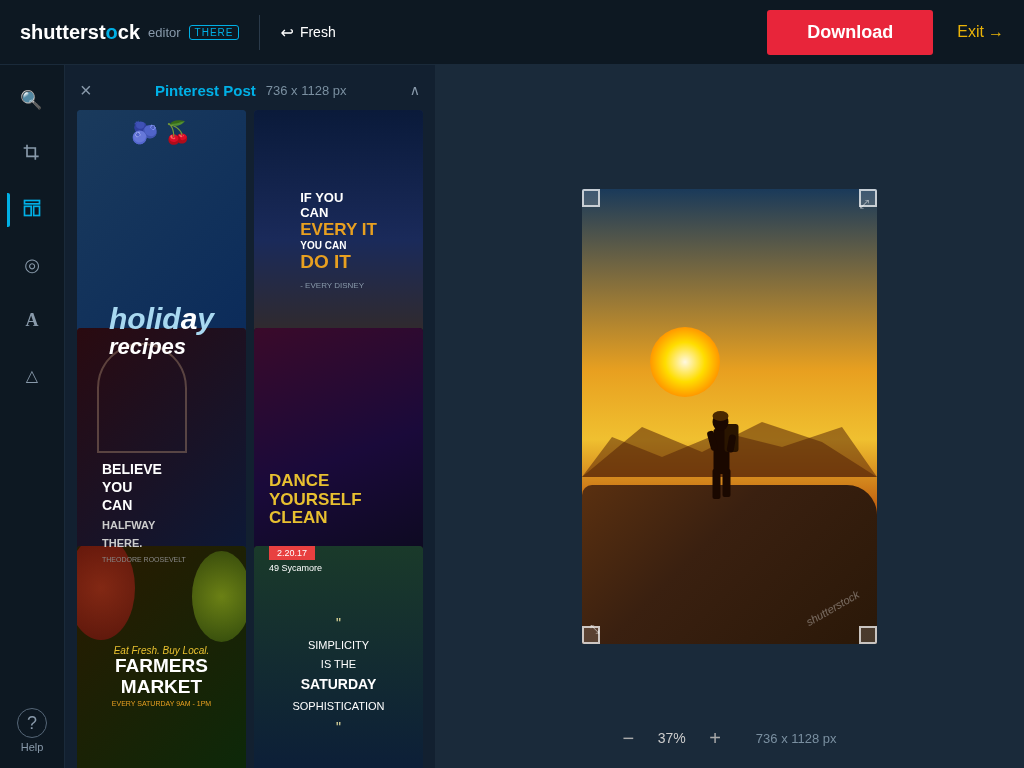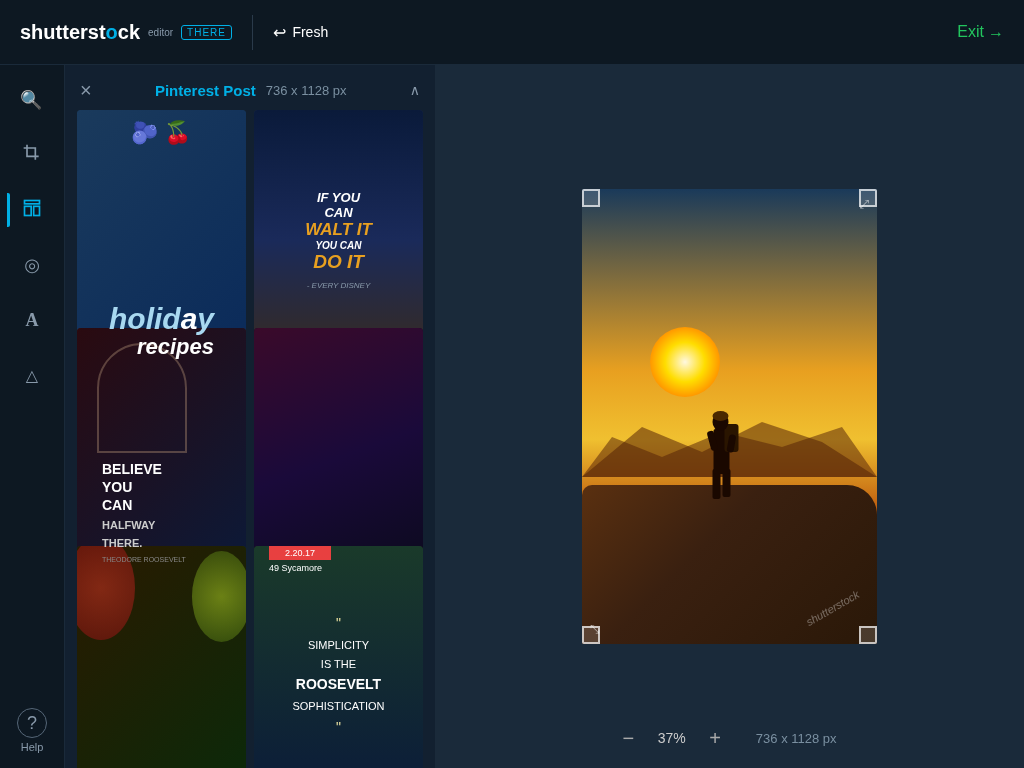--- a/index.html
+++ b/index.html
@@ -58,27 +58,27 @@
       border: none;
       padding: 12px 40px;
       font-size: 18px;
       font-weight: bold;
       cursor: pointer;
       border-radius: 3px;
     }
     .exit-btn {
       background: none;
       border: none;
-      color: #22c55e;
+      color: #eab308;
       font-size: 16px;
       cursor: pointer;
       display: flex;
       align-items: center;
       gap: 4px;
-      margin-left: 23px;
+      margin-left: 4px;
     }
 
     
     .main {
       display: flex;
       height: calc(768px - 65px);
     }
 
     
     .left-toolbar {
@@ -367,29 +367,30 @@
     }
   </style>
 </head>
 <body>
 
 <div class="header">
   <div class="logo">
     <span class="logo-text">
       shutterst<span>o</span>ck
     </span>
-    <span style="color:#8899aa;font-size:10px;">editor</span>
+    <span style="color:#8899aa;font-size:13px;">editor</span>
     <span class="beta-badge">THERE</span>
   </div>
   <div class="divider-v"></div>
   <button class="undo-btn">
     <span style="font-size:16px;">↩</span>
     <span>Fresh</span>
   </button>
   <div class="header-spacer"></div>
+  <button class="download-btn">Download</button>
   <button class="exit-btn">
     <span>Exit</span>
     <span>→</span>
   </button>
 </div>
 
 <div class="main">
 
   <div class="left-toolbar">
     <div class="tool-item">
@@ -435,67 +436,73 @@
         <span class="panel-size">736 x 1128 px</span>
       </div>
       <button class="collapse-btn">∧</button>
     </div>
 
     <div class="templates-grid">
 
       <div class="template-card tpl-holiday">
         <div style="position:absolute;top:0;left:0;right:0;bottom:0;background:linear-gradient(135deg,#1a3a5c 0%,#0a2a5a 100%);"></div>
         <div style="position:absolute;top:10px;left:0;right:0;text-align:center;font-size:22px;z-index:2;">🫐 🍒</div>
-        <div style="position:relative;z-index:2;text-align:right;">
+        <div style="position:relative;z-index:2;text-align:left;">
           <div style="color:#a8d8f0;font-size:30px;font-weight:900;font-style:italic;line-height:1;">holid<span style="color:#fff;">a</span>y</div>
           <div style="color:#fff;font-size:22px;font-weight:900;font-style:italic;">recipes</div>
         </div>
       </div>
 
       <div class="template-card tpl-dream">
         <div style="position:absolute;top:0;left:0;right:0;bottom:0;background:linear-gradient(180deg,#0a1a3a 0%,#1a2a5a 50%,#3a2a1a 100%);"></div>
-        <div style="position:relative;z-index:2;text-align:center;padding:10px;font-style:italic;">
+        <div style="position:relative;z-index:2;text-align:left;padding:10px;">
           <div style="color:#fff;font-size:13px;font-weight:bold;">IF YOU</div>
           <div style="color:#fff;font-size:13px;font-weight:bold;">CAN</div>
-          <div style="color:#e8a020;font-size:17px;font-weight:900;">WALT IT</div>
+          <div style="color:#e8a020;font-size:17px;font-weight:900;">EVERY IT</div>
           <div style="color:#fff;font-size:10px;font-weight:bold;">YOU CAN</div>
           <div style="color:#e8a020;font-size:19px;font-weight:900;">DO IT</div>
           <div style="color:#8899aa;font-size:8px;margin-top:8px;">- EVERY DISNEY</div>
         </div>
       </div>
 
       <div class="template-card tpl-believe">
         <div style="position:absolute;top:0;left:0;right:0;bottom:0;background:linear-gradient(135deg,#2a0a10 0%,#0a1a3a 100%);"></div>
         <div style="position:absolute;top:15px;left:20px;width:90px;height:110px;border:2px solid rgba(150,120,100,0.5);border-radius:50px 50px 0 0;"></div>
         <div style="position:relative;z-index:2;padding:10px;">
           <div style="color:#fff;font-size:14px;font-weight:900;line-height:1.3;">BELIEVE<br>YOU<br>CAN<br><span style="font-size:11px;color:#ccc;">HALFWAY<br>THERE.</span></div>
           <div style="color:#888;font-size:7px;margin-top:5px;">THEODORE ROOSEVELT</div>
         </div>
       </div>
 
       <div class="template-card tpl-dance">
         <div style="position:absolute;top:0;left:0;right:0;bottom:0;background:linear-gradient(160deg,#3a0a2a 0%,#1a0a3a 50%,#0a0a1a 100%);"></div>
         <div class="tpl-dance-content">
-          <div style="background:#e84040;color:#fff;font-size:9px;padding:2px 16px;margin-top:12px;display:inline-block;z-index:2;position:relative;">2.20.17</div>
+          <div style="color:#e8c030;font-size:17px;font-weight:900;line-height:1.1;z-index:2;position:relative;">DANCE<br>YOURSELF<br>CLEAN</div>
+          <div style="background:#e84040;color:#fff;font-size:9px;padding:2px 8px;margin-top:18px;display:inline-block;z-index:2;position:relative;">2.20.17</div>
           <div style="color:#fff;font-size:9px;margin-top:3px;z-index:2;position:relative;">49 Sycamore</div>
         </div>
       </div>
 
       <div class="template-card tpl-farmers" style="position:relative;overflow:hidden;">
         <div style="position:absolute;top:0;left:0;right:0;bottom:0;background:linear-gradient(135deg,#2a1a00 0%,#0a2a0a 100%);"></div>
+        <div style="position:relative;z-index:2;text-align:center;padding:10px 5px;">
+          <div style="color:#e8c030;font-size:10px;font-style:italic;">Eat Fresh. Buy Local.</div>
+          <div style="color:#fff;font-size:19px;font-weight:900;line-height:1.1;">FARMERS<br>MARKET</div>
+          <div style="color:#e8a020;font-size:7px;margin-top:3px;">EVERY SATURDAY 9AM - 1PM</div>
+        </div>
 
         <div style="position:absolute;top:0;left:0;width:40%;height:40%;background:radial-gradient(circle,#c03020,#801010);border-radius:50%;opacity:0.6;top:-10px;left:-10px;"></div>
         <div style="position:absolute;top:5px;right:-5px;width:35%;height:35%;background:radial-gradient(circle,#a0c020,#406010);border-radius:50%;opacity:0.6;"></div>
       </div>
 
       <div class="template-card tpl-simplicity">
         <div style="position:absolute;top:0;left:0;right:0;bottom:0;background:linear-gradient(180deg,#1a3a2a 0%,#0a1a3a 100%);"></div>
         <div style="position:relative;z-index:2;text-align:center;padding:10px;color:#fff;font-size:11px;line-height:1.7;">
           <div style="font-size:14px;color:#e8e0a0;">"</div>
-          <div>SIMPLICITY<br>IS THE<br><span style="font-size:14px;font-weight:900;">ROOSEVELT</span><br>SOPHISTICATION</div>
+          <div>SIMPLICITY<br>IS THE<br><span style="font-size:14px;font-weight:900;">SATURDAY</span><br>SOPHISTICATION</div>
           <div style="font-size:14px;color:#e8e0a0;">"</div>
         </div>
       </div>
 
     </div>
   </div>
 
   <div class="canvas-area">
 
     <div class="canvas-image">

